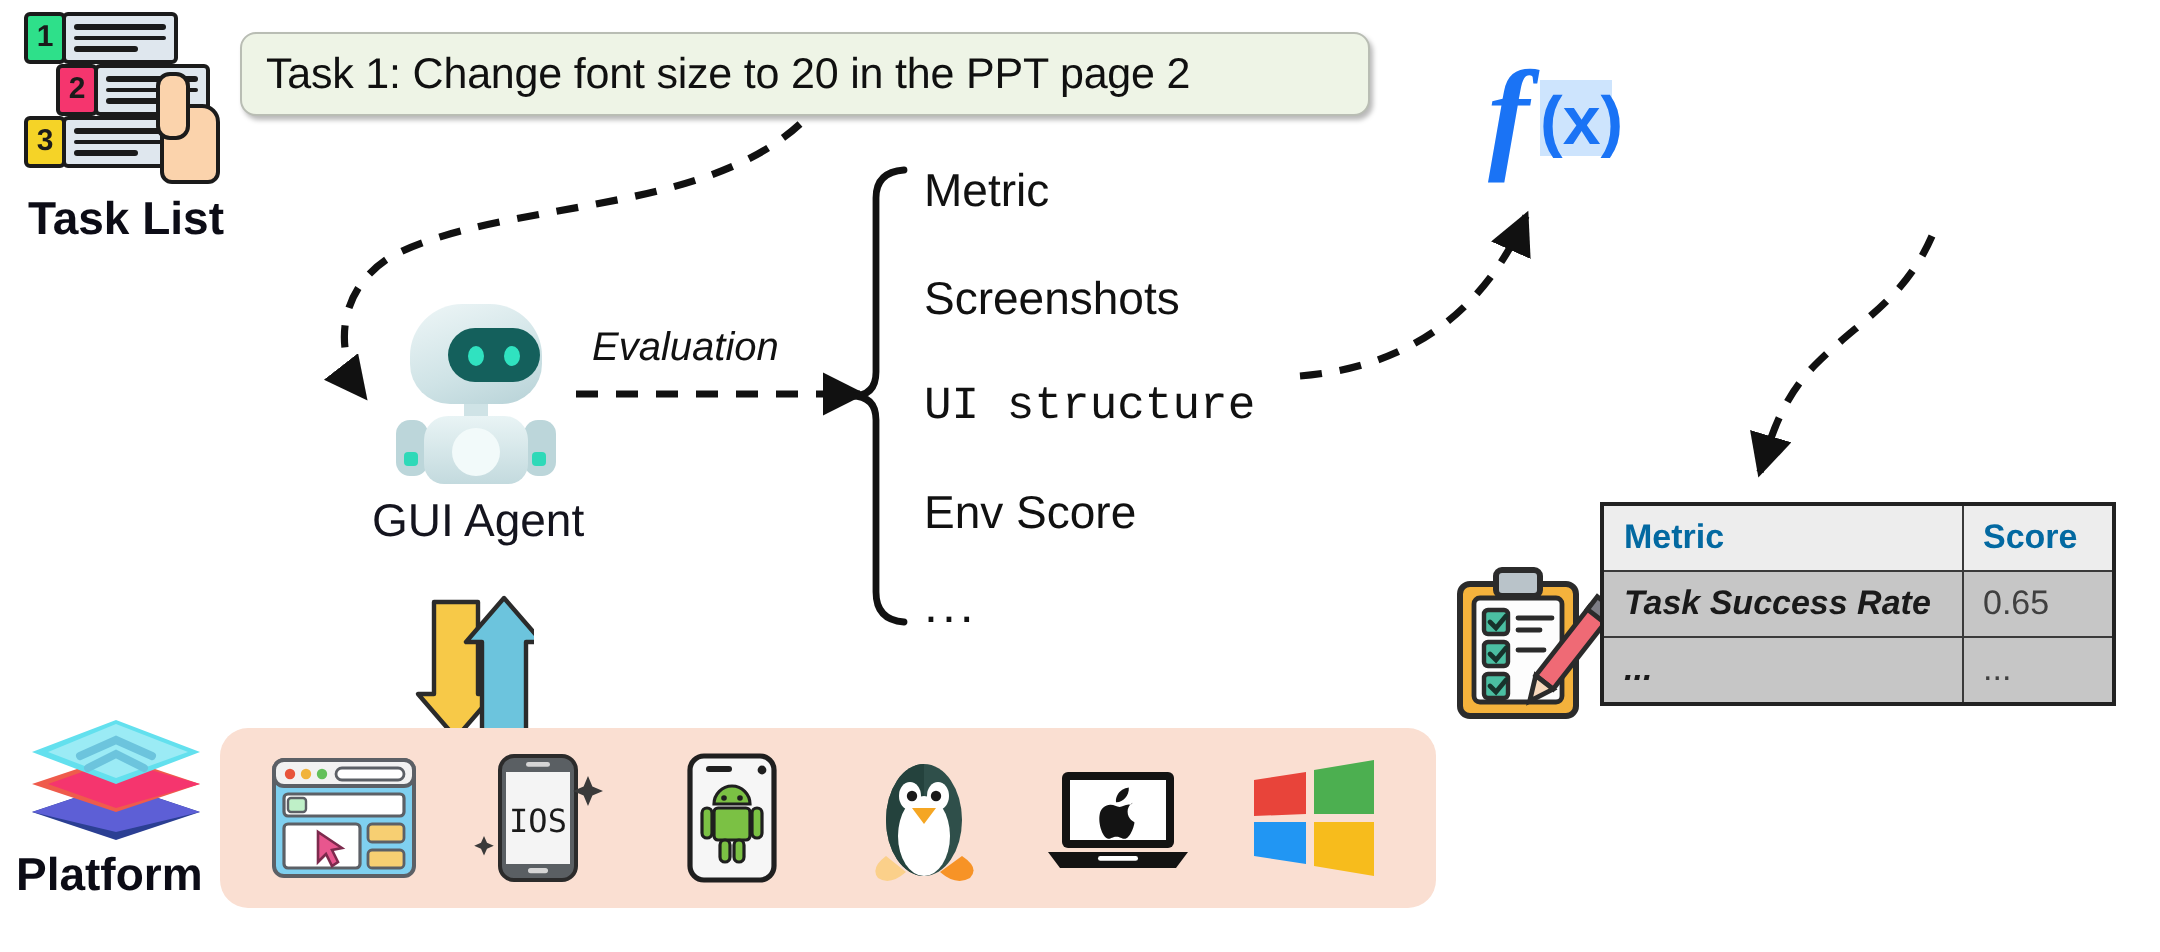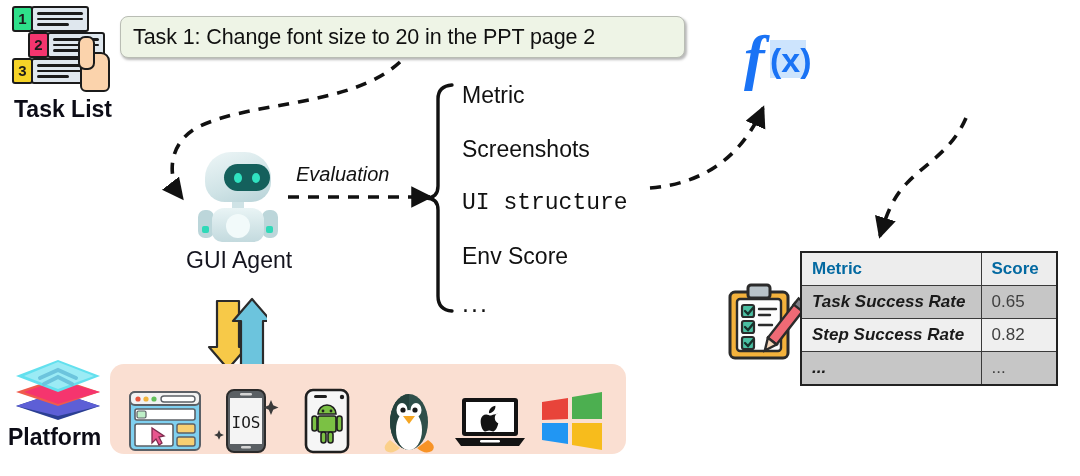--- a/index.html
+++ b/index.html
@@ -132,24 +132,24 @@
 
   
   #fx-icon { left: 744px; top: 22px; width: 82px; height: 72px; }
 
   
   #interaction-arrows { left: 205px; top: 295px; width: 62px; height: 78px; }
 
   
   #platform-strip {
     left: 110px; top: 364px;
-    width: 516px; height: 90px;
+    width: 608px; height: 90px;
     background: #fadfd2;
     border-radius: 14px;
-    display: flex; align-items: flex-end; justify-content: space-around;
+    display: flex; align-items: center; justify-content: space-around;
     padding: 0 14px;
     box-sizing: border-box;
   }
   .plat-icon { width: 74px; height: 66px; position: relative; flex: 0 0 auto;}
 
   
   #platform-logo { left: 14px; top: 358px; width: 88px; height: 66px; }
 
   
   #clipboard-icon { left: 724px; top: 282px; width: 76px; height: 82px; }
@@ -399,24 +399,20 @@
       <tr>
         <th>Metric</th>
         <th class="score-col">Score</th>
       </tr>
     </thead>
     <tbody>
       <tr class="shade">
         <td class="metric-cell">Task Success Rate</td>
         <td class="score-cell">0.65</td>
       </tr>
-      <tr class="plain">
-        <td class="metric-cell">Step Success Rate</td>
-        <td class="score-cell">0.82</td>
-      </tr>
       <tr class="shade">
         <td class="metric-cell">...</td>
         <td class="score-cell">...</td>
       </tr>
     </tbody>
   </table>
 
 
   <svg class="overlay" viewBox="0 0 1080 476">
     <defs>

